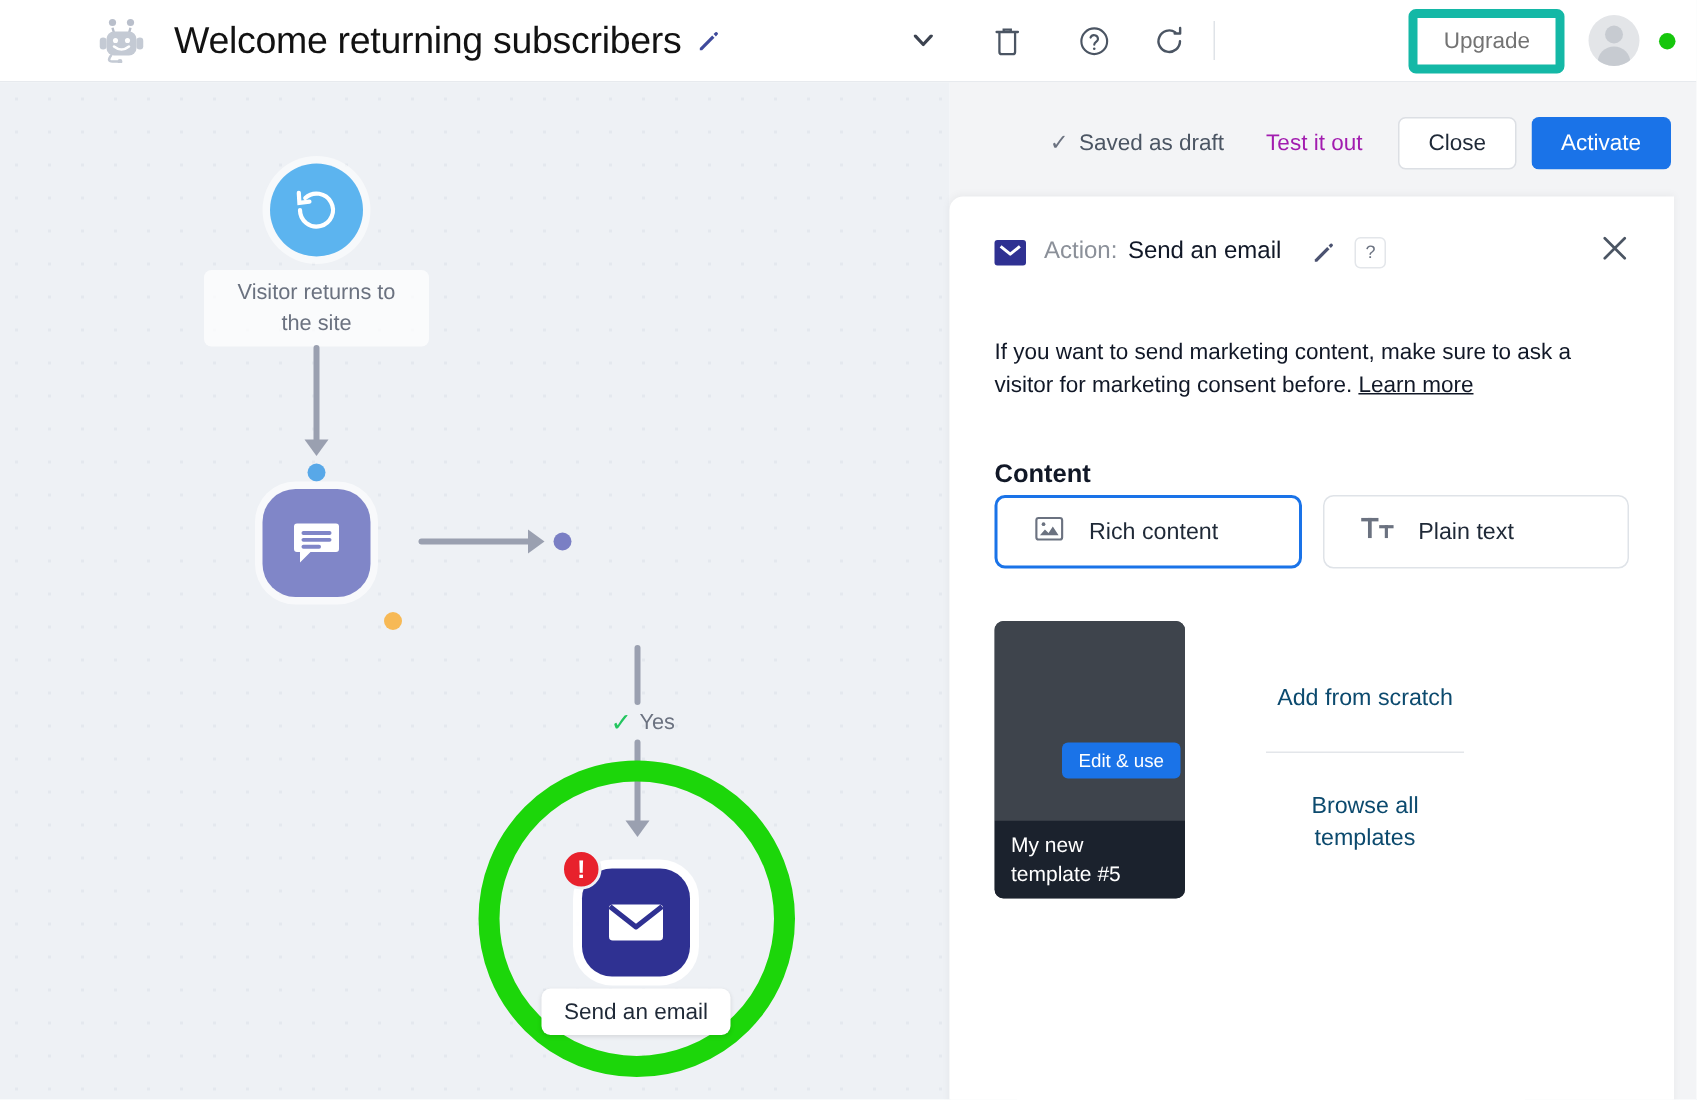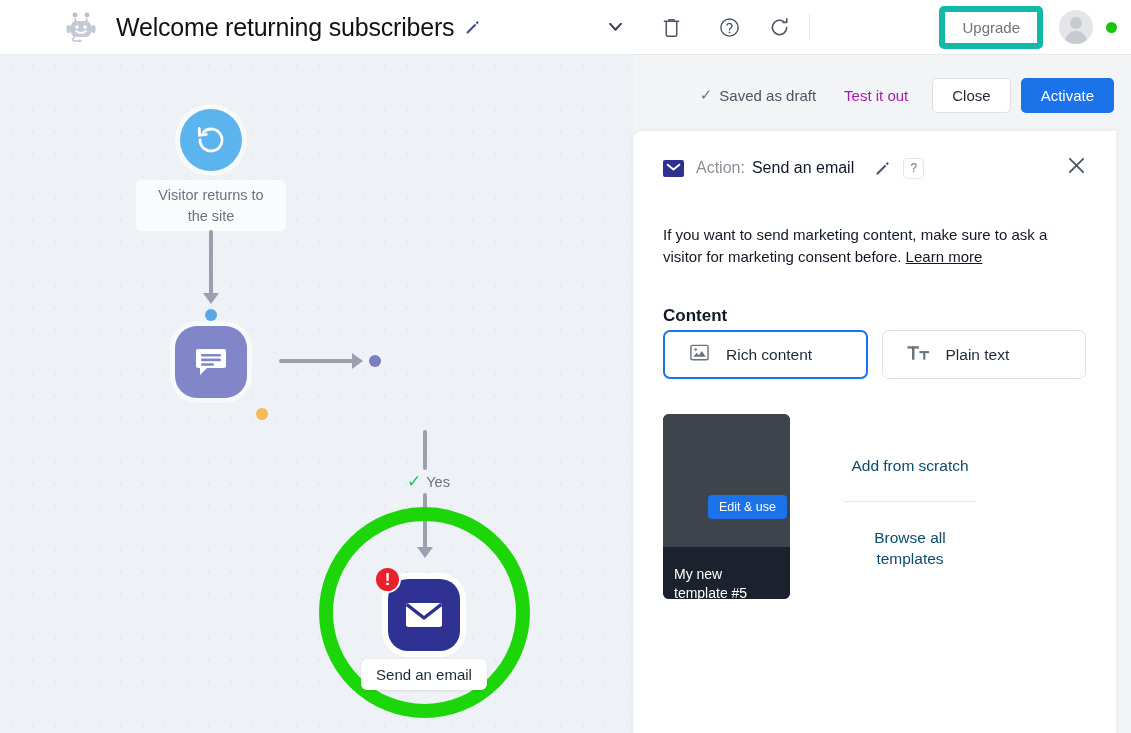--- a/index.html
+++ b/index.html
@@ -179,21 +179,21 @@
     width: 127px; height: 185px; border-radius: 6px; overflow: hidden;
     position: relative; flex: 0 0 auto; background: #3e444c;
   }
   .tpl-preview { height: 133px; background:#3e444c; position:relative; }
   .edit-use-btn {
     position:absolute; left: 26px; top: 81px; background: #1a73e8; color:#ffffff;
     font-size: 12.5px; border-radius: 4px; padding: 5px 11px; cursor:pointer;margin-left:19px;
   }
   .tpl-foot {
     height: 52px; background: #1b222d; color:#ffffff; font-size: 14px;
-    padding: 18px 11px; line-height: 1.35;
+    padding: 7px 11px; line-height: 1.35;
   }
   .tpl-actions { margin-left: 54px; width: 132px; text-align:center; padding-top: 42px;}
   .tpl-link { color:#0c4a6e; font-size:15.5px; line-height:1.35; cursor:pointer; }
   .tpl-divider { height:1px; background:#e3e6ea; margin: 24px 0 26px 0; }
 </style>
 </head>
 <body>
 
 <div class="app">
 

